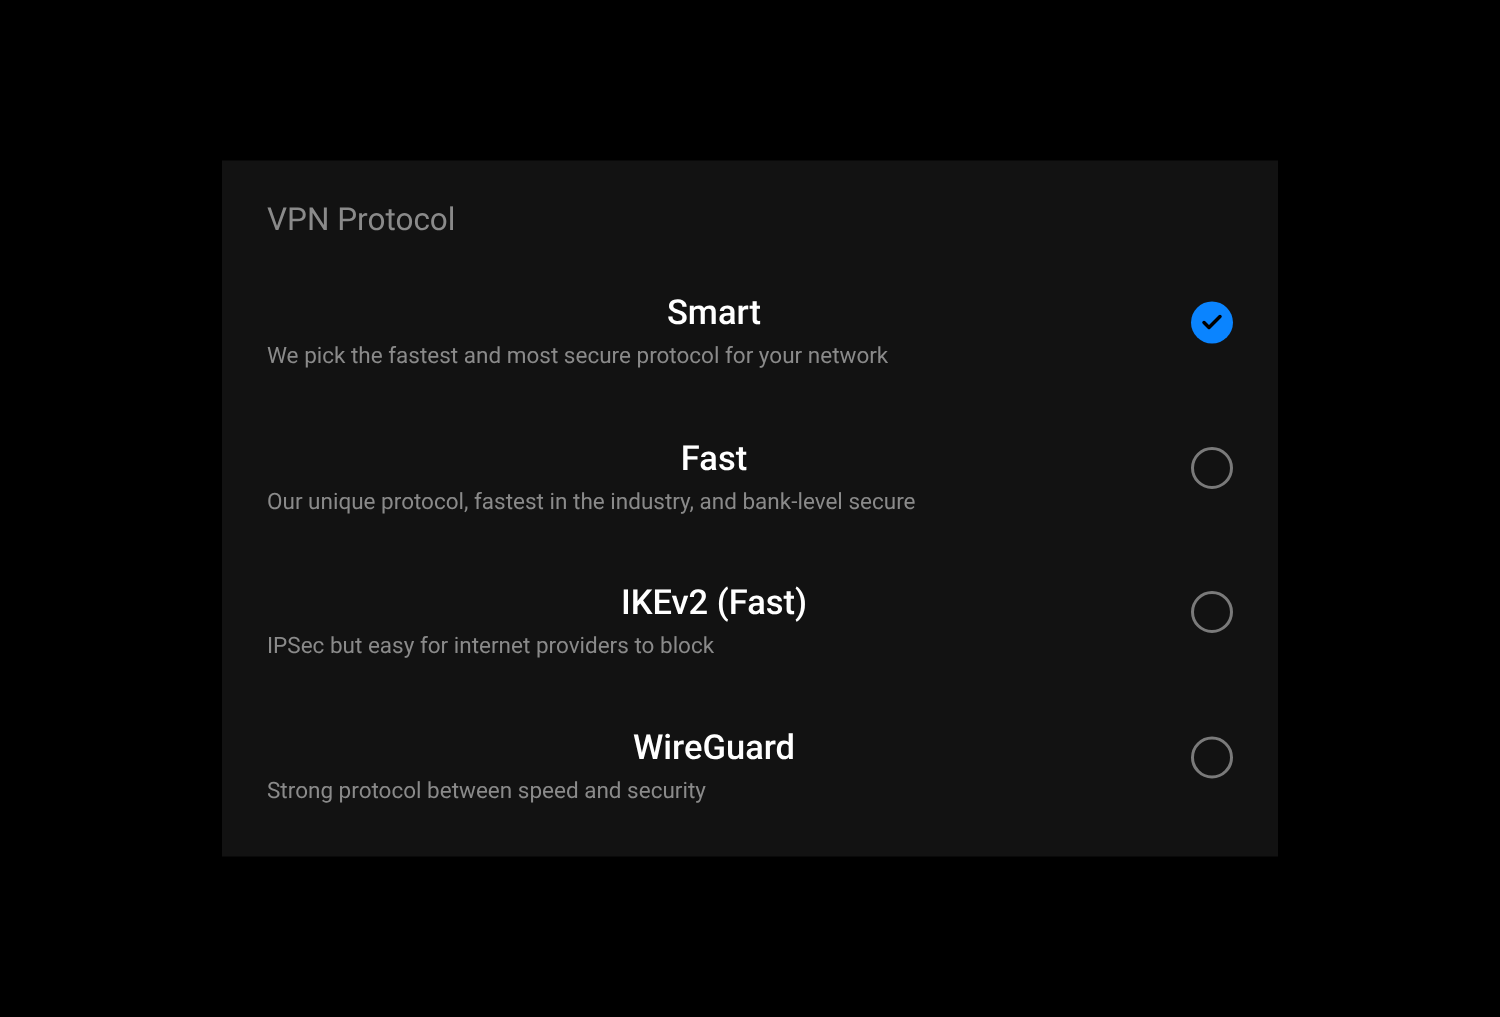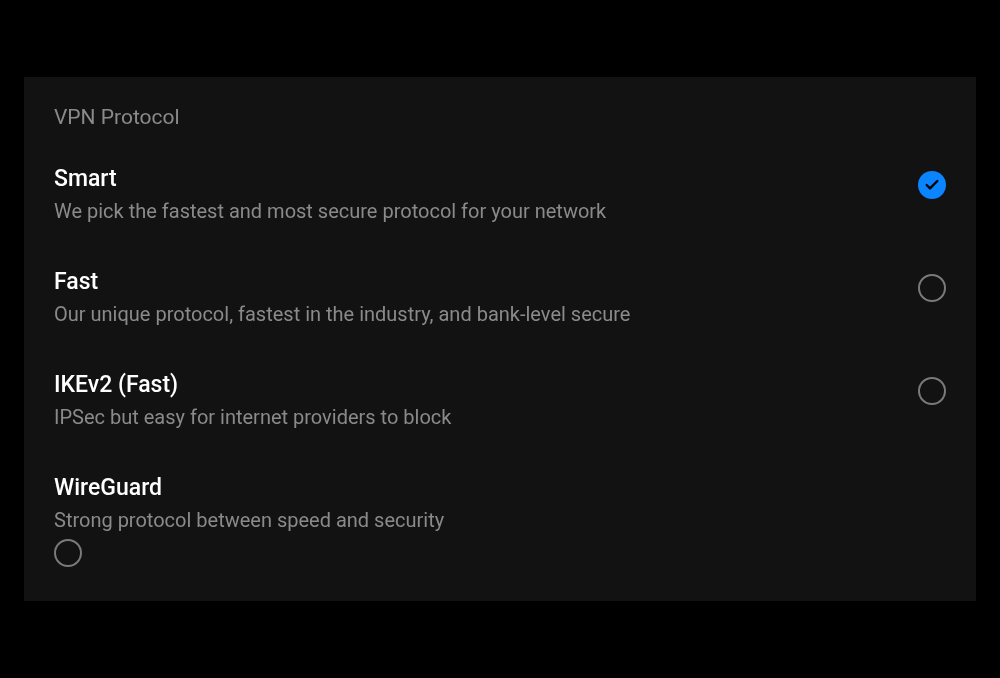--- a/index.html
+++ b/index.html
@@ -11,53 +11,53 @@
       background: #000;
       width: 1000px;
       height: 678px;
       font-family: -apple-system, BlinkMacSystemFont, "Segoe UI", Roboto, Helvetica, Arial, sans-serif;
       display: flex;
       align-items: center;
       justify-content: center;
     }
     .panel {
       background: #121212;
-      width: 952px;
+      width: 704px;
       padding: 28px 30px 34px 30px;
     }
     .section-header {
       color: #8a8a8a;
       font-size: 21px;
       font-weight: 400;
       margin-bottom: 36px;
     }
     .option-row {
       display: flex;
       align-items: flex-start;
       justify-content: space-between;
       margin-bottom: 44px;
       cursor: pointer;
     }
     .option-row:last-child {
       margin-bottom: 0;
-      flex-direction: column;
     }
     .option-text {
       flex: 1;
       padding-right: 20px;
     }
     .option-title {
       color: #ffffff;
       font-size: 23px;
       font-weight: 500;
       margin-bottom: 6px;
+      text-align: center;
     }
     .option-desc {
       color: #8a8a8a;
-      font-size: 20px;
+      font-size: 15px;
       font-weight: 400;
       line-height: 1.3;
     }
     .radio-indicator {
       flex-shrink: 0;
       width: 28px;
       height: 28px;
       margin-top: 6px;
       display: flex;
       align-items: center;

